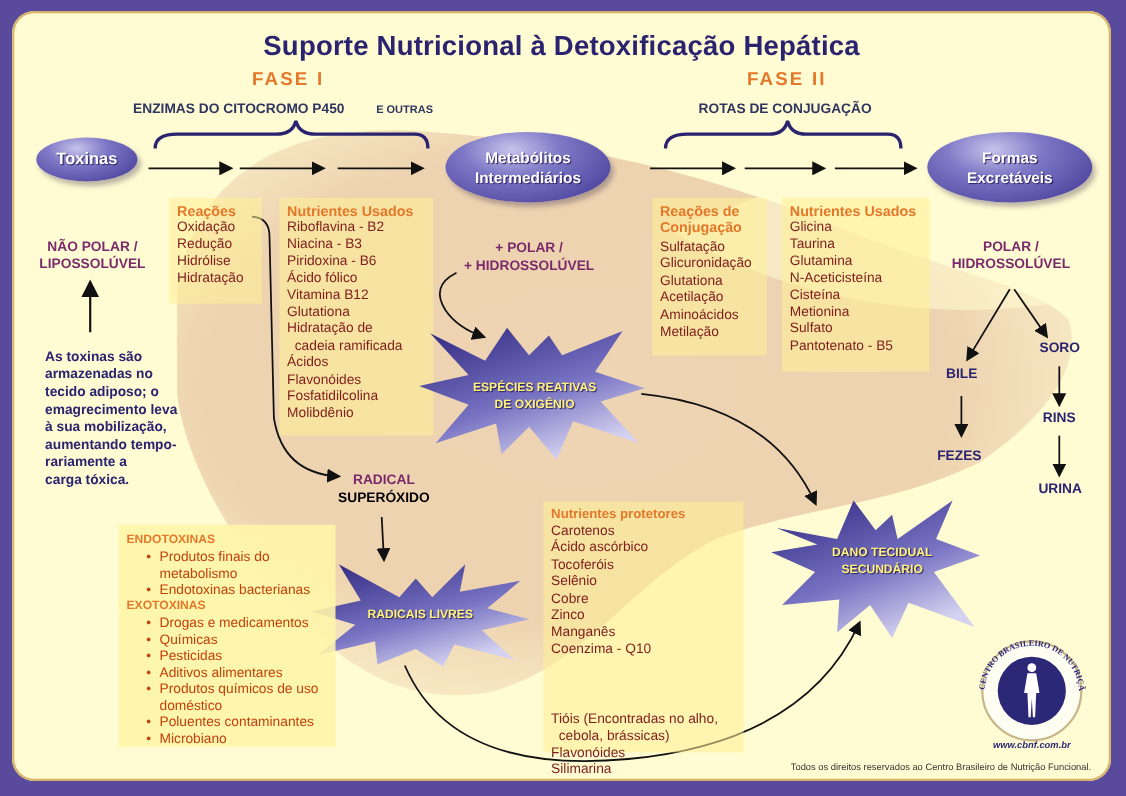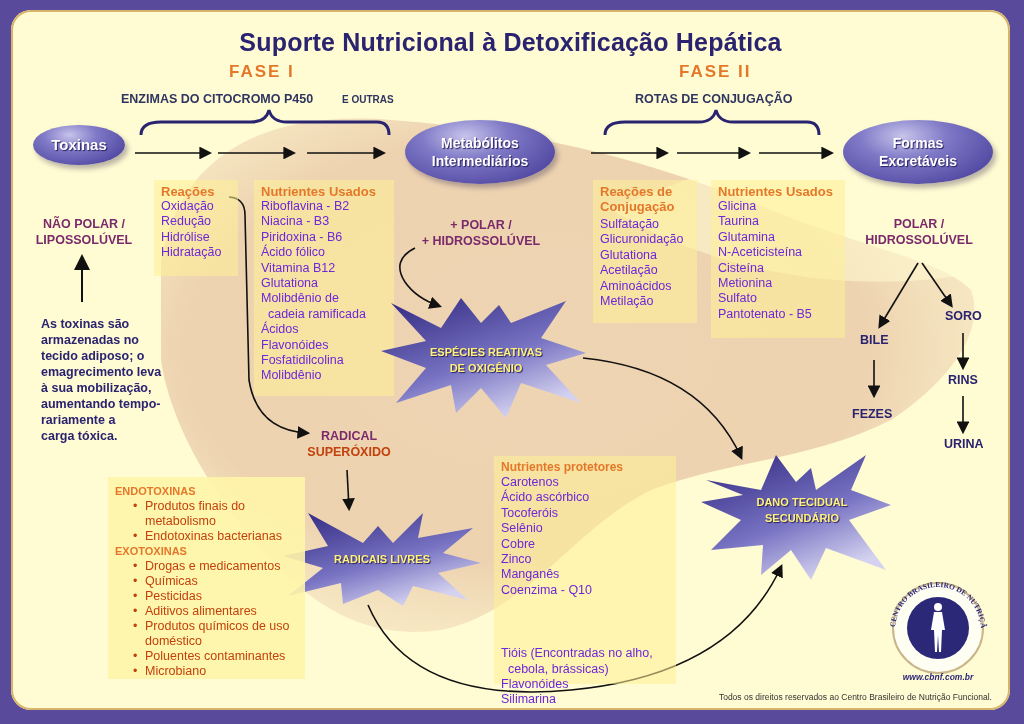--- a/index.html
+++ b/index.html
@@ -8,21 +8,21 @@
   .liver { position:absolute; left:0; top:0; width:999px; height:700px; }
   .abs { position:absolute; }
   .title { left:0; width:999px; top:18px; text-align:center; font-size:25px; font-weight:bold; color:#2a2370; letter-spacing:0.2px; }
   .phase { font-size:17px; font-weight:bold; color:#e4782a; letter-spacing:2px; }
   .sub { font-size:12.5px; font-weight:bold; color:#2e3560; }
   .sub small { font-size:10px;padding-left:26px; }
   .oval { display:flex; align-items:center; justify-content:center; text-align:center; color:#fff; font-weight:bold; font-size:14px; line-height:18px; text-shadow:1px 1px 1px #2a2060; border-radius:50%;
     background: radial-gradient(ellipse at 40% 25%, #c7c3ea 0%, #7e78c6 35%, #3e3592 100%); box-shadow: 3px 4px 5px rgba(60,50,80,0.35); }
   .box { background:rgba(255,240,150,0.55); padding:4px 7px; }
   .box-h { font-size:13px; font-weight:bold; color:#e4782a; line-height:15px; }
-  .box-l { font-size:12.5px; color:#6d28d9; line-height:15.4px; }
+  .box-l { font-size:12.5px; color:#7f1d1d; line-height:15.4px; }
   .purple-lbl { font-size:12.5px; font-weight:bold; color:#7a2a6a; text-align:center; line-height:16px; }
   .navy-txt { font-size:12.5px; font-weight:bold; color:#2a2370; line-height:16px; }
   .burst { position:absolute; }
   .burst-txt { position:absolute; font-weight:bold; font-size:11px; color:#fff27a; text-align:center; line-height:16px; text-shadow:1px 1px 1px #2a2060; }
   .bul { list-style:none; margin:0; padding:0; }
   .bul li { position:relative; padding-left:30px; font-size:12.5px; color:#c2410c; line-height:15px; }
   .bul li::before { content:"•"; position:absolute; left:18px; }
   .footer { right:18px; bottom:8px; font-size:8.5px; color:#333; }
 </style>
 </head>
@@ -121,21 +121,21 @@
 
   <div class="abs box" style="left:243px;top:170px;width:126px;height:208px;">
     <div class="box-h">Nutrientes Usados</div>
     <div class="box-l">
         <div style="white-space: pre;">Riboflavina - B2</div>
         <div style="white-space: pre;">Niacina - B3</div>
         <div style="white-space: pre;">Piridoxina - B6</div>
         <div style="white-space: pre;">Ácido fólico</div>
         <div style="white-space: pre;">Vitamina B12</div>
         <div style="white-space: pre;">Glutationa</div>
-        <div style="white-space: pre;">Molibdênio de</div>
+        <div style="white-space: pre;">Hidratação de</div>
         <div style="white-space: pre;">  cadeia ramificada</div>
         <div style="white-space: pre;">Ácidos</div>
         <div style="white-space: pre;">Flavonóides</div>
         <div style="white-space: pre;">Fosfatidilcolina</div>
         <div style="white-space: pre;">Molibdênio</div>
       </div>
   </div>
 
   <div class="abs purple-lbl" style="left:410px;top:207px;width:120px;"><span>+ POLAR /</span><br><span>+ HIDROSSOLÚVEL</span></div>
 
@@ -188,21 +188,21 @@
     <polygon points="25,5 80,35 95,18 110,35 140,5 135,30 190,20 160,45 198,55 155,65 185,92 130,78 120,98 95,82 60,96 58,75 5,88 40,60 0,48 45,38" fill="url(#bg1)"></polygon>
   </svg>
   <div class="burst-txt" style="left:296px;top:541px;width:150px;">RADICAIS LIVRES</div>
 
   <svg class="burst" style="left:690px;top:440px;" width="200" height="135">
     <polygon points="5,30 60,40 75,5 95,32 110,18 115,40 165,5 150,40 190,55 148,70 185,120 125,98 110,130 90,100 60,125 62,95 10,100 40,70 0,52 42,45" fill="url(#bg1)"></polygon>
   </svg>
   <div class="burst-txt" style="left:716px;top:484px;width:150px;"><span>DANO TECIDUAL</span><br><span>SECUNDÁRIO</span></div>
 
   <div class="abs" style="left:290px;top:418px;width:96px;text-align:center;font-weight:bold;font-size:12.5px;line-height:16px;">
-    <span style="color:#7a2a6a;">RADICAL</span><br><span style="color:#c2410c;">SUPERÓXIDO</span>
+    <span style="color:#7a2a6a;">RADICAL</span><br><span style="color:#000000;">SUPERÓXIDO</span>
   </div>
 
   <div class="abs box" style="left:57px;top:467px;width:183px;height:194px;background:rgba(255,245,170,0.9);margin-left:40px;">
     <div class="box-h" style="font-size:11px;margin-top:3px;">ENDOTOXINAS</div>
     <ul class="bul">
         <li>Produtos finais do metabolismo</li>
         <li>Endotoxinas bacterianas</li>
       </ul>
     <div class="box-h" style="font-size:11px;">EXOTOXINAS</div>
     <ul class="bul">

